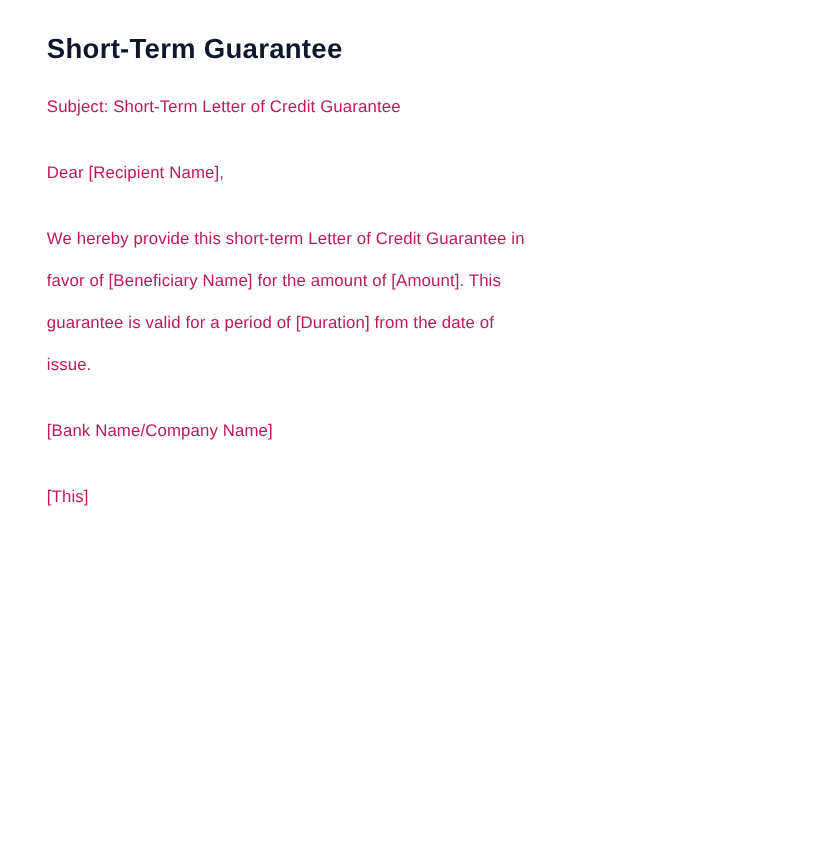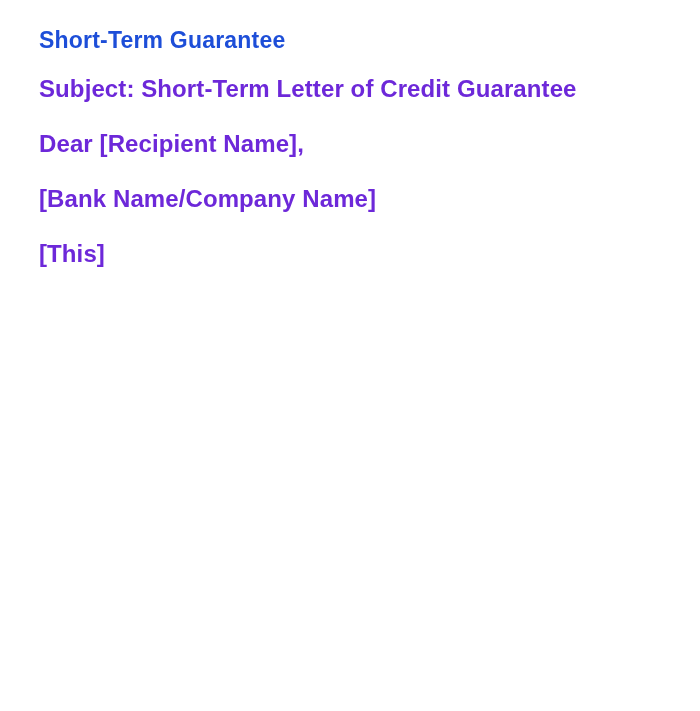--- a/index.html
+++ b/index.html
@@ -18,44 +18,48 @@
     width: 700px;
     height: 711px;
     padding: 26px 40px 0 39px;
     background: #ffffff;
   }
   .doc-title {
     margin: 0 0 17px 0;
     font-size: 23px;
     line-height: 28px;
     font-weight: 700;
-    color: #1d4ed8;
+    color: #0f172a;
     letter-spacing: 0.2px;
     font-family: "Liberation Sans", "DejaVu Sans", sans-serif;
   }
   .doc-paragraph {
     margin: 0 0 20px 0;
-    font-size: 24px;
+    font-size: 14px;
     line-height: 35px;
-    font-weight: 700;
-    color: #6d28d9;
+    font-weight: 400;
+    color: #be185d;
     white-space: pre-line;
     letter-spacing: 0.1px;
   }
 </style>
 </head>
 <body>
 
 <div class="doc">
   <h1 class="doc-title">Short-Term Guarantee</h1>
 
   <p class="doc-paragraph">Subject: Short-Term Letter of Credit Guarantee</p>
 
   <p class="doc-paragraph">Dear [Recipient Name],</p>
 
+  <p class="doc-paragraph">We hereby provide this short-term Letter of Credit Guarantee in
+favor of [Beneficiary Name] for the amount of [Amount]. This
+guarantee is valid for a period of [Duration] from the date of
+issue.</p>
 
 
 
 
   <p class="doc-paragraph">[Bank Name/Company Name]</p>
 
   <p class="doc-paragraph">[This]</p>
 </div>
 
 </body></html>

